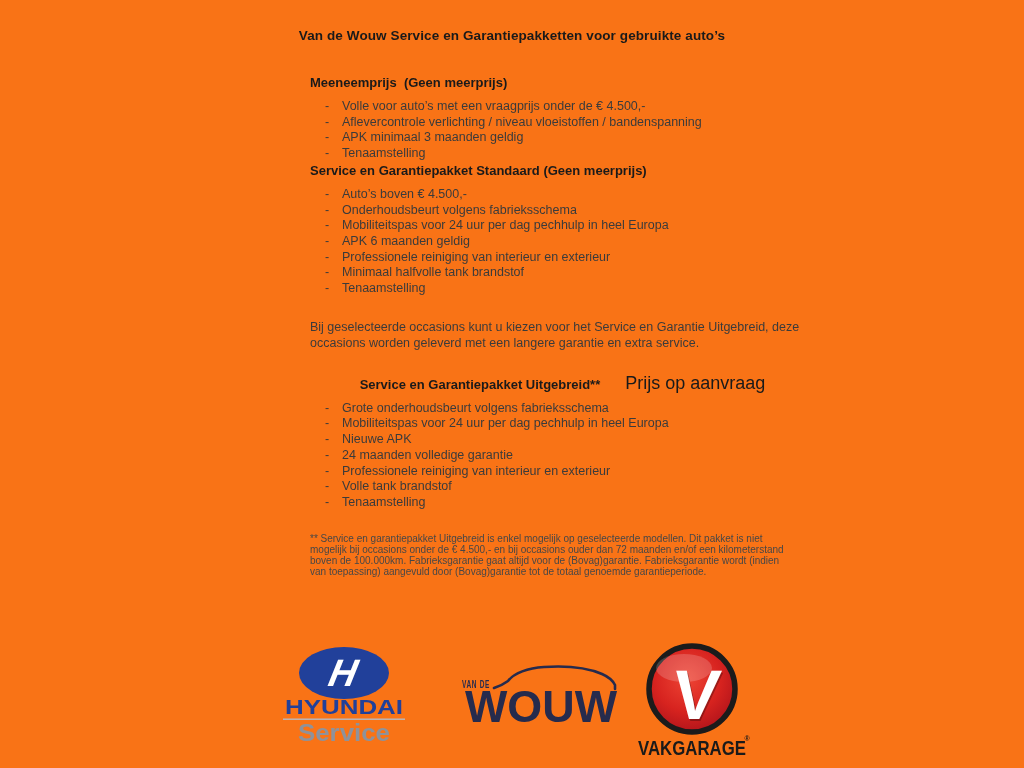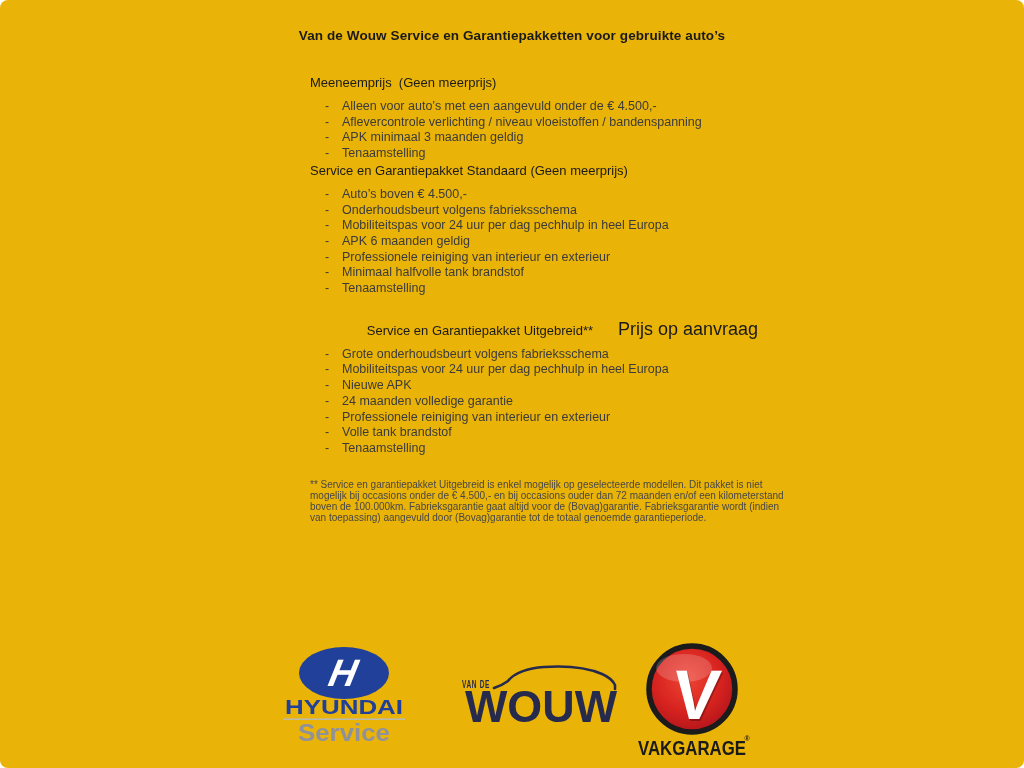--- a/index.html
+++ b/index.html
@@ -3,32 +3,32 @@
 <meta charset="utf-8">
 <style>
   * { margin:0; padding:0; box-sizing:border-box; }
   html, body { width:1024px; height:768px; }
   body {
     font-family:"Liberation Sans", sans-serif;
     background:#ffffff; color:#3b3b3b;
     position:relative; overflow:hidden;
     -webkit-font-smoothing:antialiased;
   }
-  .page { position:absolute; inset:0; background:#eab308;border-radius:8px; }
+  .page { position:absolute; inset:0; background:#f97316; }
 
   .doc-title {
     padding-top:28px; text-align:center;
     font-size:13.5px; font-weight:bold; color:#1a1a1a;
     letter-spacing:.1px;
   }
 
   .content { margin-left:310px; width:505px; }
 
   .section-heading {
-    font-size:13px; font-weight:normal; color:#1a1a1a;
+    font-size:13px; font-weight:bold; color:#1a1a1a;
     line-height:18px; white-space:pre-wrap;
   }
   .mt-s1 { margin-top:31px; }
   .mt-s2 { }
   .mt-s3 { margin-top:22px;justify-content:center; }
 
   ul.bullets { list-style:none; margin-top:7px; width:470px; }
   ul.bullets li {
     position:relative; padding-left:32px;
     font-size:12.5px; line-height:15.7px; color:#3b3b3b;
@@ -60,37 +60,38 @@
 <body>
 
 <div class="page">
 
   <div class="doc-title">Van de Wouw Service en Garantiepakketten voor gebruikte auto’s</div>
 
   <div class="content">
 
     <div class="section-heading mt-s1">Meeneemprijs  (Geen meerprijs)</div>
     <ul class="bullets">
-      <li>Alleen voor auto’s met een aangevuld onder de € 4.500,-</li>
+      <li>Volle voor auto’s met een vraagprijs onder de € 4.500,-</li>
       <li>Aflevercontrole verlichting / niveau vloeistoffen / bandenspanning</li>
       <li>APK minimaal 3 maanden geldig</li>
       <li>Tenaamstelling</li>
     </ul>
 
     <div class="section-heading mt-s2">Service en Garantiepakket Standaard (Geen meerprijs)</div>
     <ul class="bullets">
       <li>Auto’s boven € 4.500,-</li>
       <li>Onderhoudsbeurt volgens fabrieksschema</li>
       <li>Mobiliteitspas voor 24 uur per dag pechhulp in heel Europa</li>
       <li>APK 6 maanden geldig</li>
       <li>Professionele reiniging van interieur en exterieur</li>
       <li>Minimaal halfvolle tank brandstof</li>
       <li>Tenaamstelling</li>
     </ul>
 
+    <p class="intro">Bij geselecteerde occasions kunt u kiezen voor het Service en Garantie Uitgebreid, deze occasions worden geleverd met een langere garantie en extra service.</p>
 
     <div class="heading-row mt-s3">
       <span class="section-heading">Service en Garantiepakket Uitgebreid**</span>
       <span class="price-note">Prijs op aanvraag</span>
     </div>
     <ul class="bullets">
       <li>Grote onderhoudsbeurt volgens fabrieksschema</li>
       <li>Mobiliteitspas voor 24 uur per dag pechhulp in heel Europa</li>
       <li>Nieuwe APK</li>
       <li>24 maanden volledige garantie</li>

